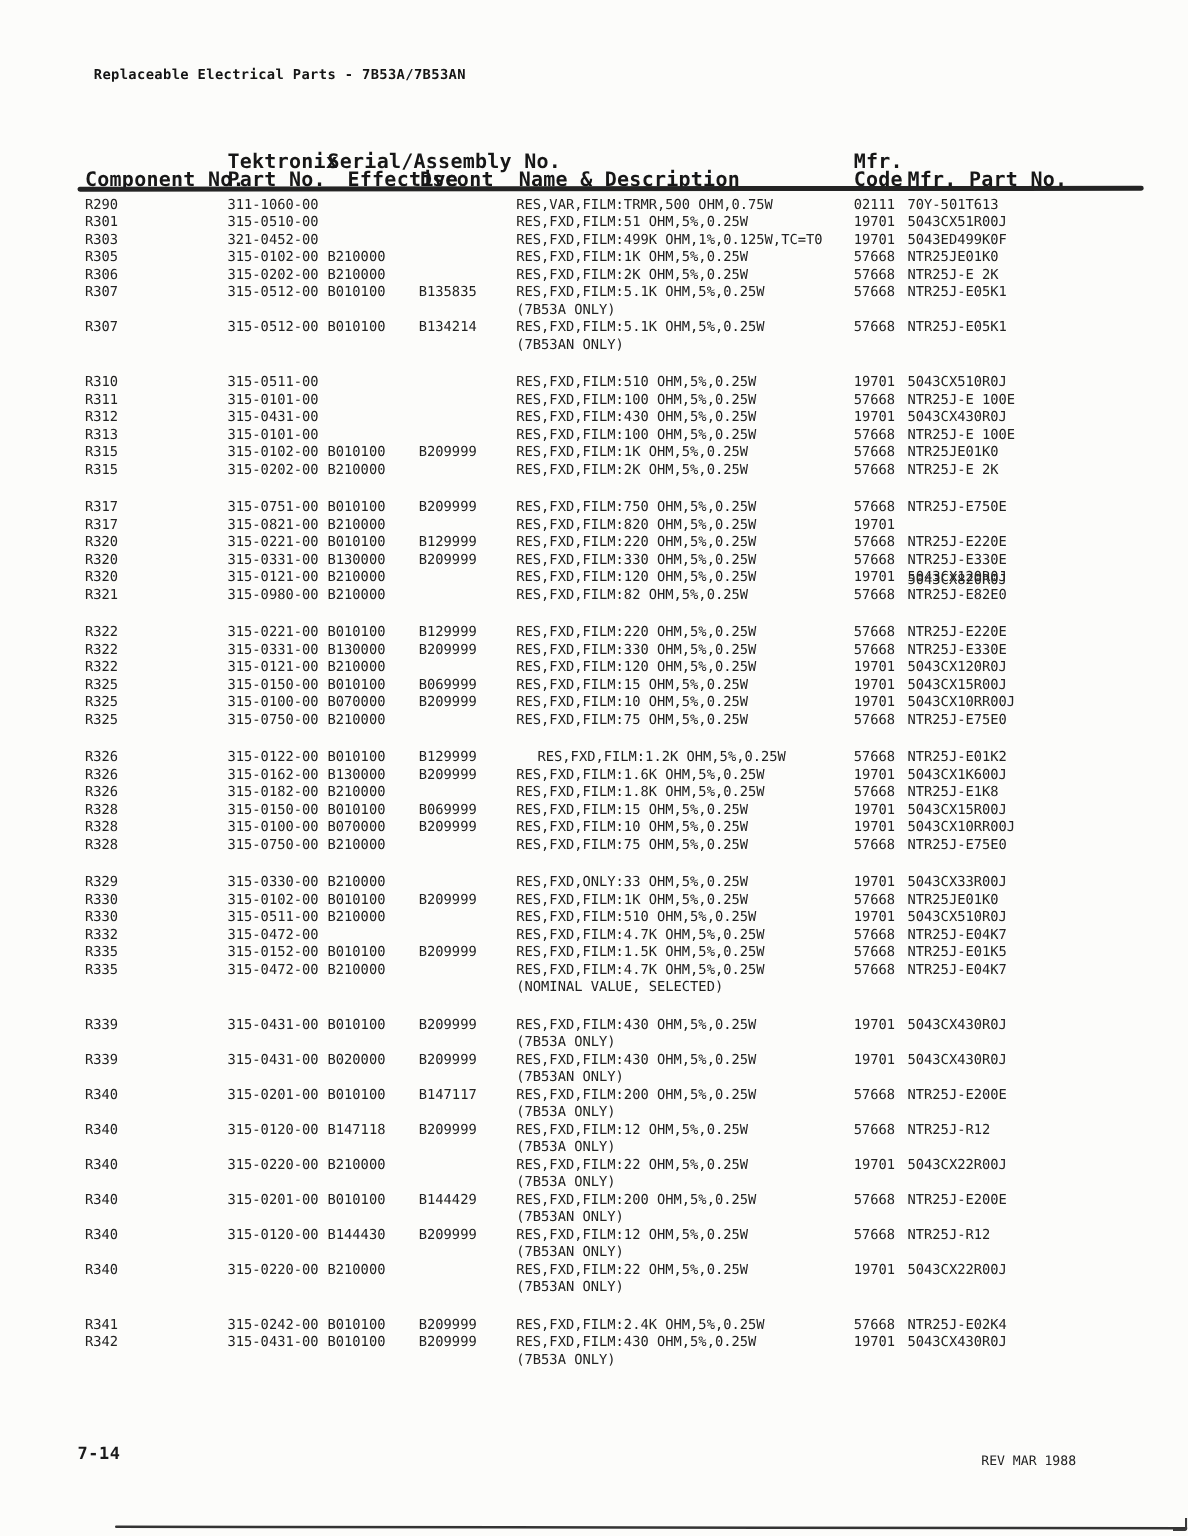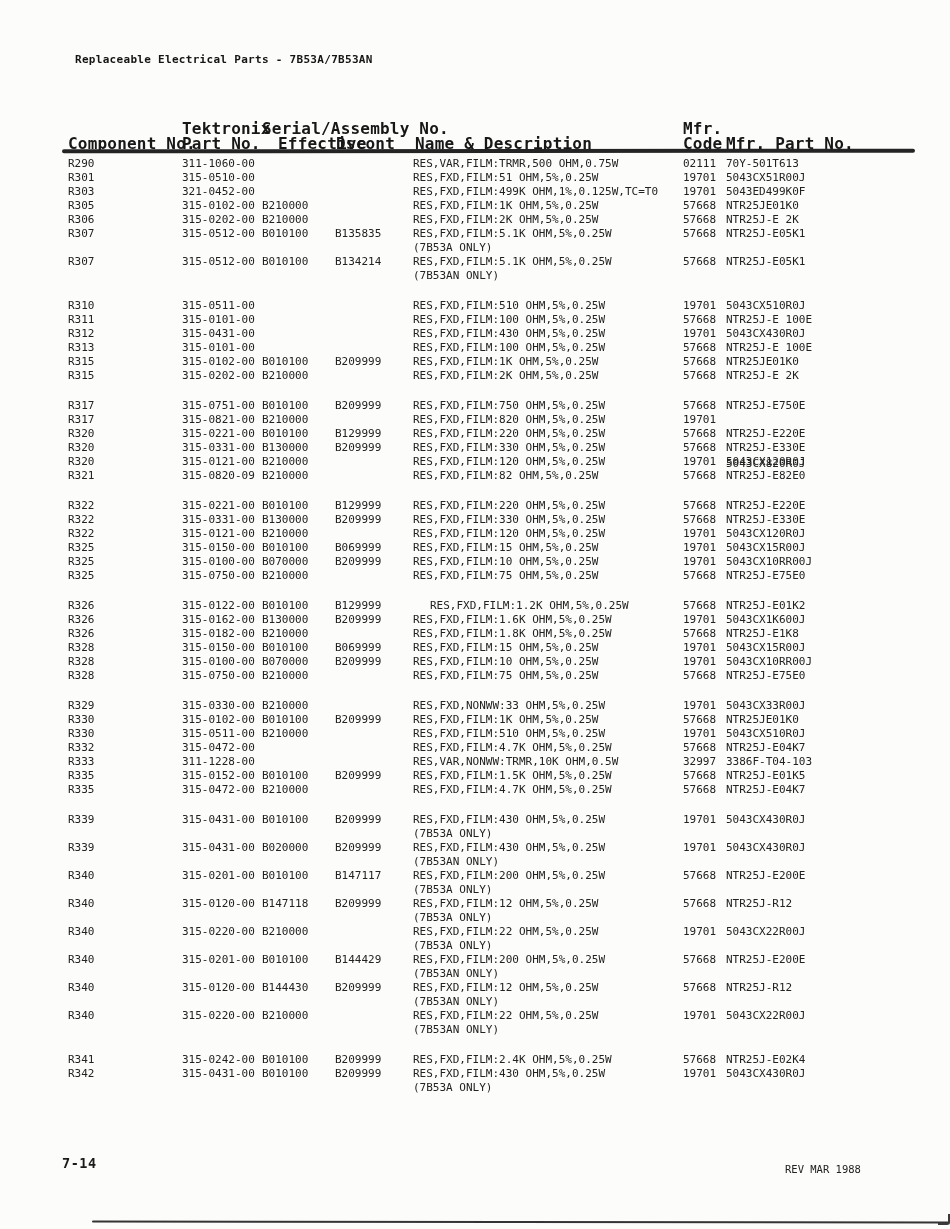--- a/index.html
+++ b/index.html
@@ -229,21 +229,21 @@
         <div class="line">
           <span class="cell" style="left: 68px;">R320</span>
           <span class="cell" style="left: 182px;">315-0121-00</span>
           <span class="cell" style="left: 262px;">B210000</span>
           <span class="cell" style="left: 413px;">RES,FXD,FILM:120 OHM,5%,0.25W</span>
           <span class="cell" style="left: 683px;">19701</span>
           <span class="cell" style="left: 726px;">5043CX120R0J</span>
         </div>
         <div class="line">
           <span class="cell" style="left: 68px;">R321</span>
-          <span class="cell" style="left: 182px;">315-0820-09</span>
+          <span class="cell" style="left: 182px;">315-0980-00</span>
           <span class="cell" style="left: 262px;">B210000</span>
           <span class="cell" style="left: 413px;">RES,FXD,FILM:82 OHM,5%,0.25W</span>
           <span class="cell" style="left: 683px;">57668</span>
           <span class="cell" style="left: 726px;">NTR25J-E82E0</span>
         </div>
       </div>
       <div class="group">
         <div class="line">
           <span class="cell" style="left: 68px;">R322</span>
           <span class="cell" style="left: 182px;">315-0221-00</span>
@@ -349,21 +349,21 @@
           <span class="cell" style="left: 413px;">RES,FXD,FILM:75 OHM,5%,0.25W</span>
           <span class="cell" style="left: 683px;">57668</span>
           <span class="cell" style="left: 726px;">NTR25J-E75E0</span>
         </div>
       </div>
       <div class="group">
         <div class="line">
           <span class="cell" style="left: 68px;">R329</span>
           <span class="cell" style="left: 182px;">315-0330-00</span>
           <span class="cell" style="left: 262px;">B210000</span>
-          <span class="cell" style="left: 413px;">RES,FXD,NONWW:33 OHM,5%,0.25W</span>
+          <span class="cell" style="left: 413px;">RES,FXD,ONLY:33 OHM,5%,0.25W</span>
           <span class="cell" style="left: 683px;">19701</span>
           <span class="cell" style="left: 726px;">5043CX33R00J</span>
         </div>
         <div class="line">
           <span class="cell" style="left: 68px;">R330</span>
           <span class="cell" style="left: 182px;">315-0102-00</span>
           <span class="cell" style="left: 262px;">B010100</span>
           <span class="cell" style="left: 335px;">B209999</span>
           <span class="cell" style="left: 413px;">RES,FXD,FILM:1K OHM,5%,0.25W</span>
           <span class="cell" style="left: 683px;">57668</span>
@@ -378,42 +378,38 @@
           <span class="cell" style="left: 726px;">5043CX510R0J</span>
         </div>
         <div class="line">
           <span class="cell" style="left: 68px;">R332</span>
           <span class="cell" style="left: 182px;">315-0472-00</span>
           <span class="cell" style="left: 413px;">RES,FXD,FILM:4.7K OHM,5%,0.25W</span>
           <span class="cell" style="left: 683px;">57668</span>
           <span class="cell" style="left: 726px;">NTR25J-E04K7</span>
         </div>
         <div class="line">
-          <span class="cell" style="left: 68px;">R333</span>
-          <span class="cell" style="left: 182px;">311-1228-00</span>
-          <span class="cell" style="left: 413px;">RES,VAR,NONWW:TRMR,10K OHM,0.5W</span>
-          <span class="cell" style="left: 683px;">32997</span>
-          <span class="cell" style="left: 726px;">3386F-T04-103</span>
-        </div>
-        <div class="line">
           <span class="cell" style="left: 68px;">R335</span>
           <span class="cell" style="left: 182px;">315-0152-00</span>
           <span class="cell" style="left: 262px;">B010100</span>
           <span class="cell" style="left: 335px;">B209999</span>
           <span class="cell" style="left: 413px;">RES,FXD,FILM:1.5K OHM,5%,0.25W</span>
           <span class="cell" style="left: 683px;">57668</span>
           <span class="cell" style="left: 726px;">NTR25J-E01K5</span>
         </div>
         <div class="line">
           <span class="cell" style="left: 68px;">R335</span>
           <span class="cell" style="left: 182px;">315-0472-00</span>
           <span class="cell" style="left: 262px;">B210000</span>
           <span class="cell" style="left: 413px;">RES,FXD,FILM:4.7K OHM,5%,0.25W</span>
           <span class="cell" style="left: 683px;">57668</span>
           <span class="cell" style="left: 726px;">NTR25J-E04K7</span>
+        </div>
+        <div class="line">
+          <span class="cell" style="left: 413px;">(NOMINAL VALUE, SELECTED)</span>
         </div>
       </div>
       <div class="group">
         <div class="line">
           <span class="cell" style="left: 68px;">R339</span>
           <span class="cell" style="left: 182px;">315-0431-00</span>
           <span class="cell" style="left: 262px;">B010100</span>
           <span class="cell" style="left: 335px;">B209999</span>
           <span class="cell" style="left: 413px;">RES,FXD,FILM:430 OHM,5%,0.25W</span>
           <span class="cell" style="left: 683px;">19701</span>

